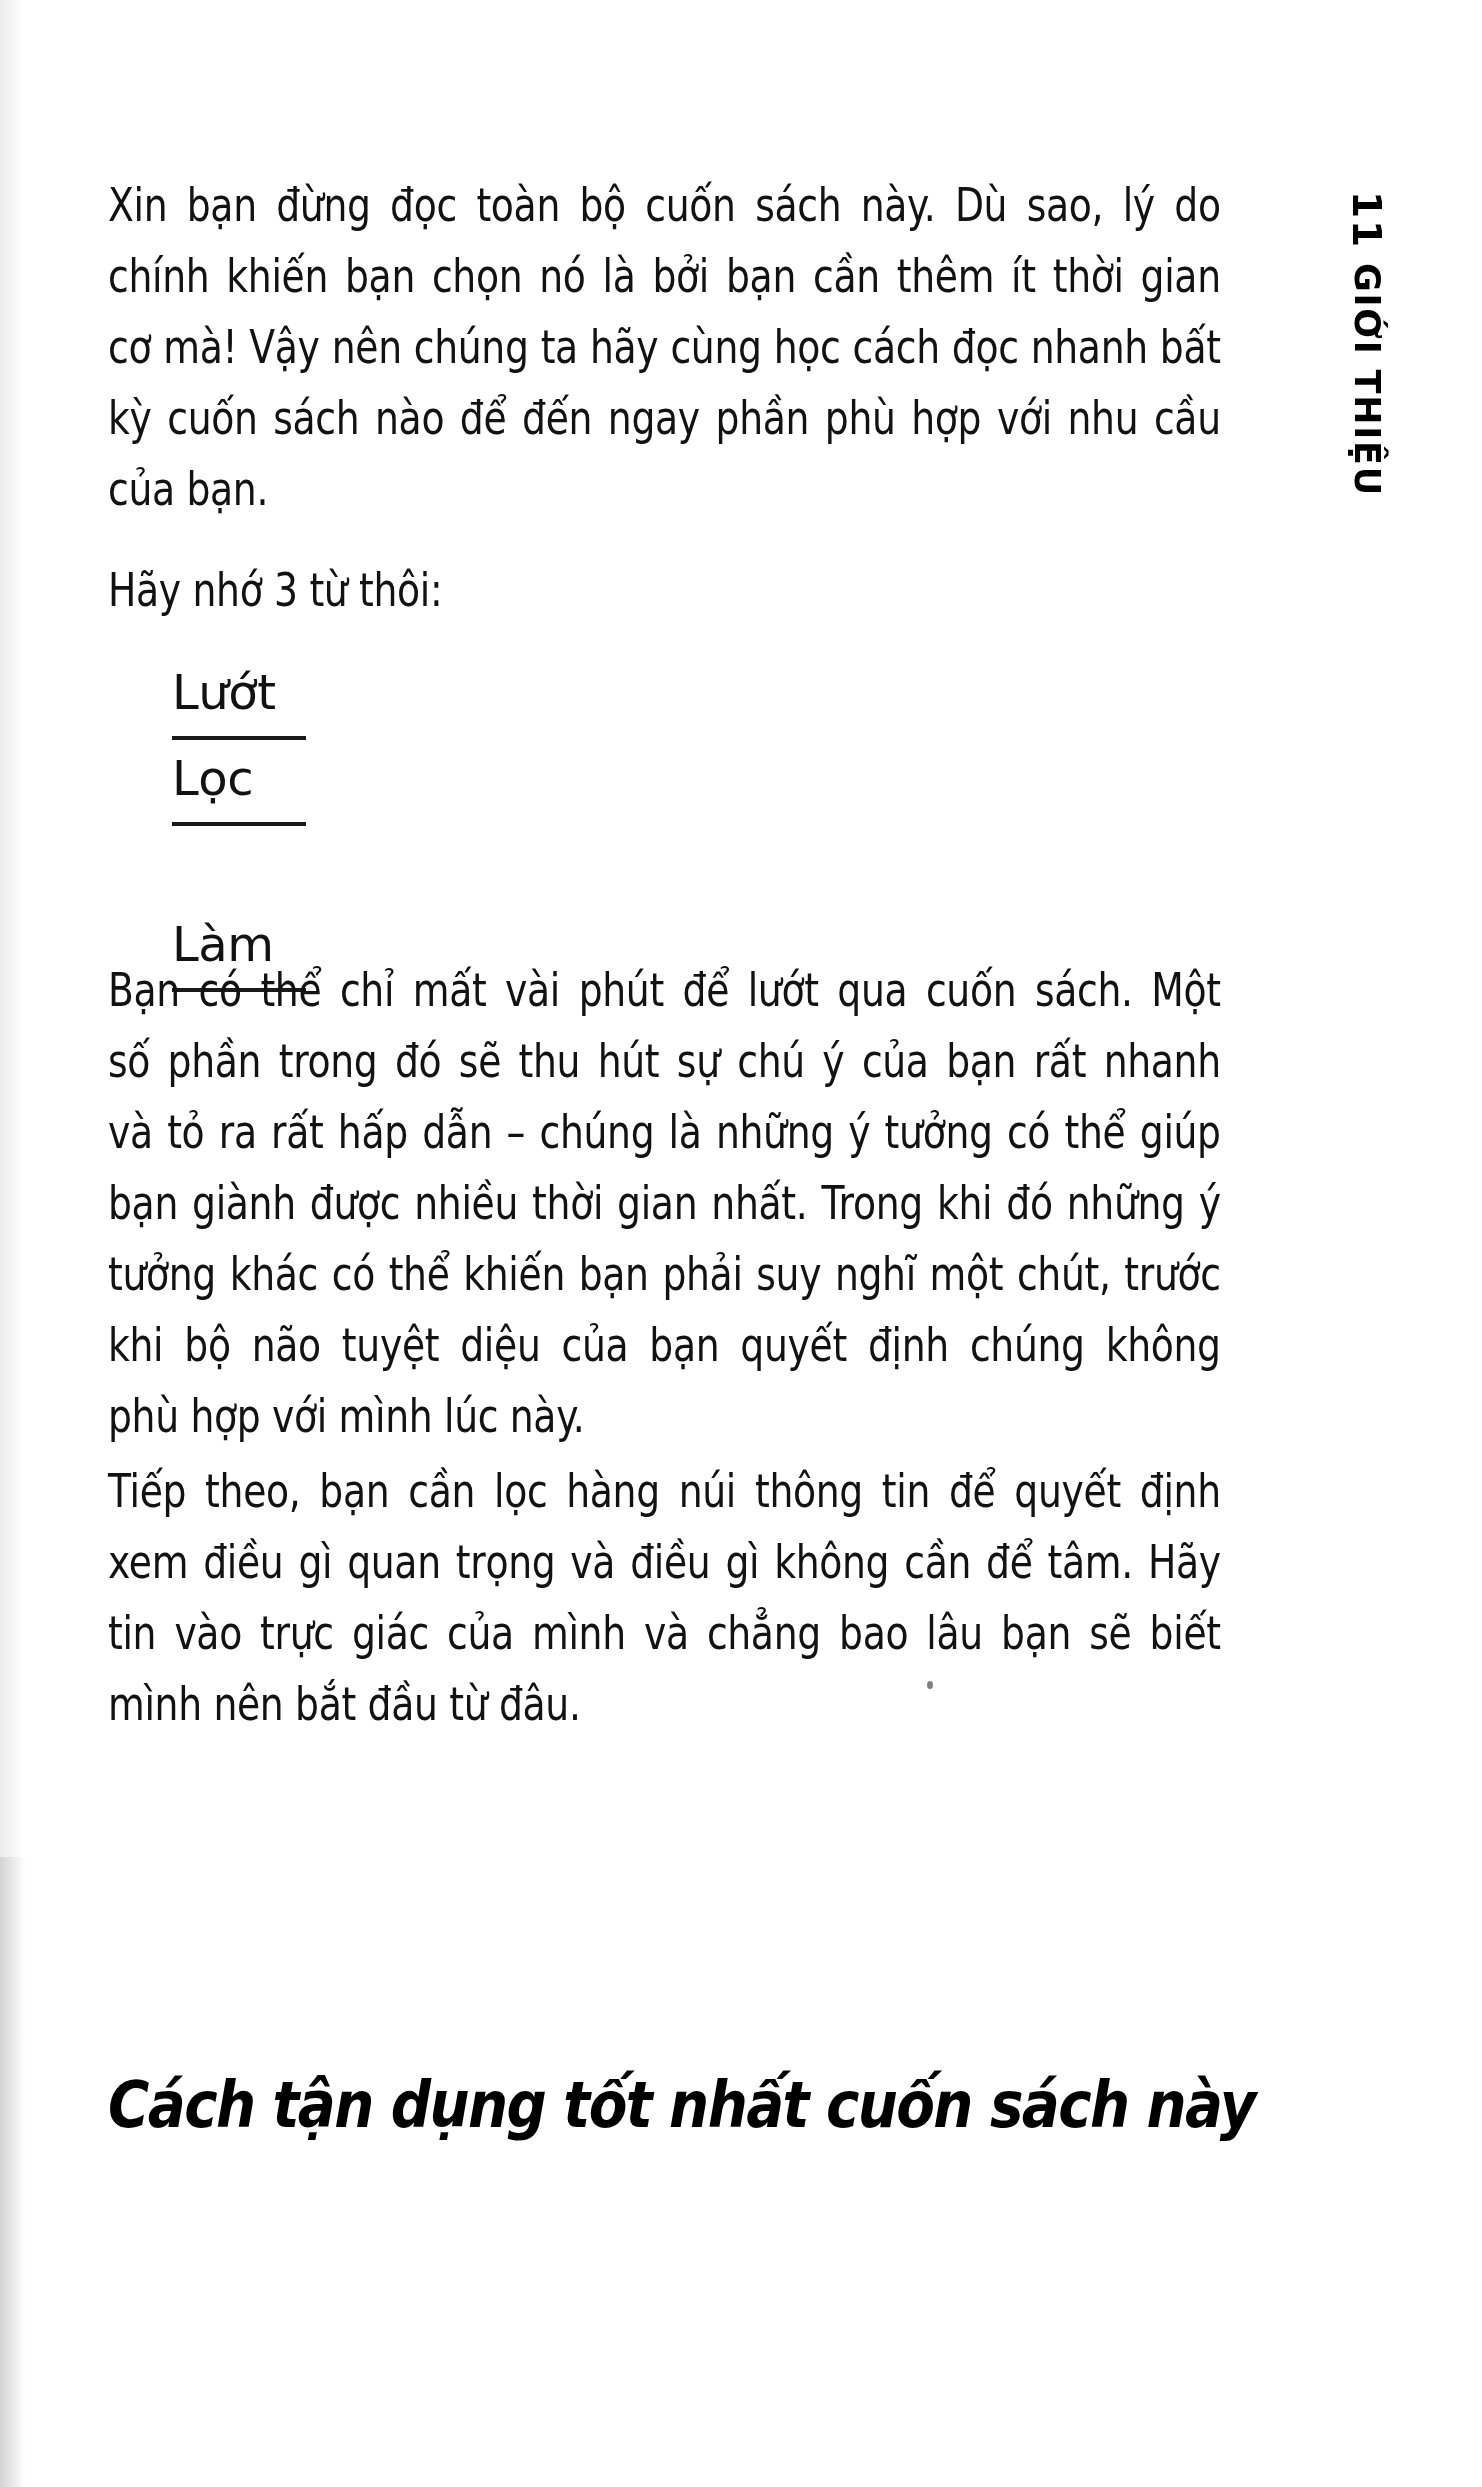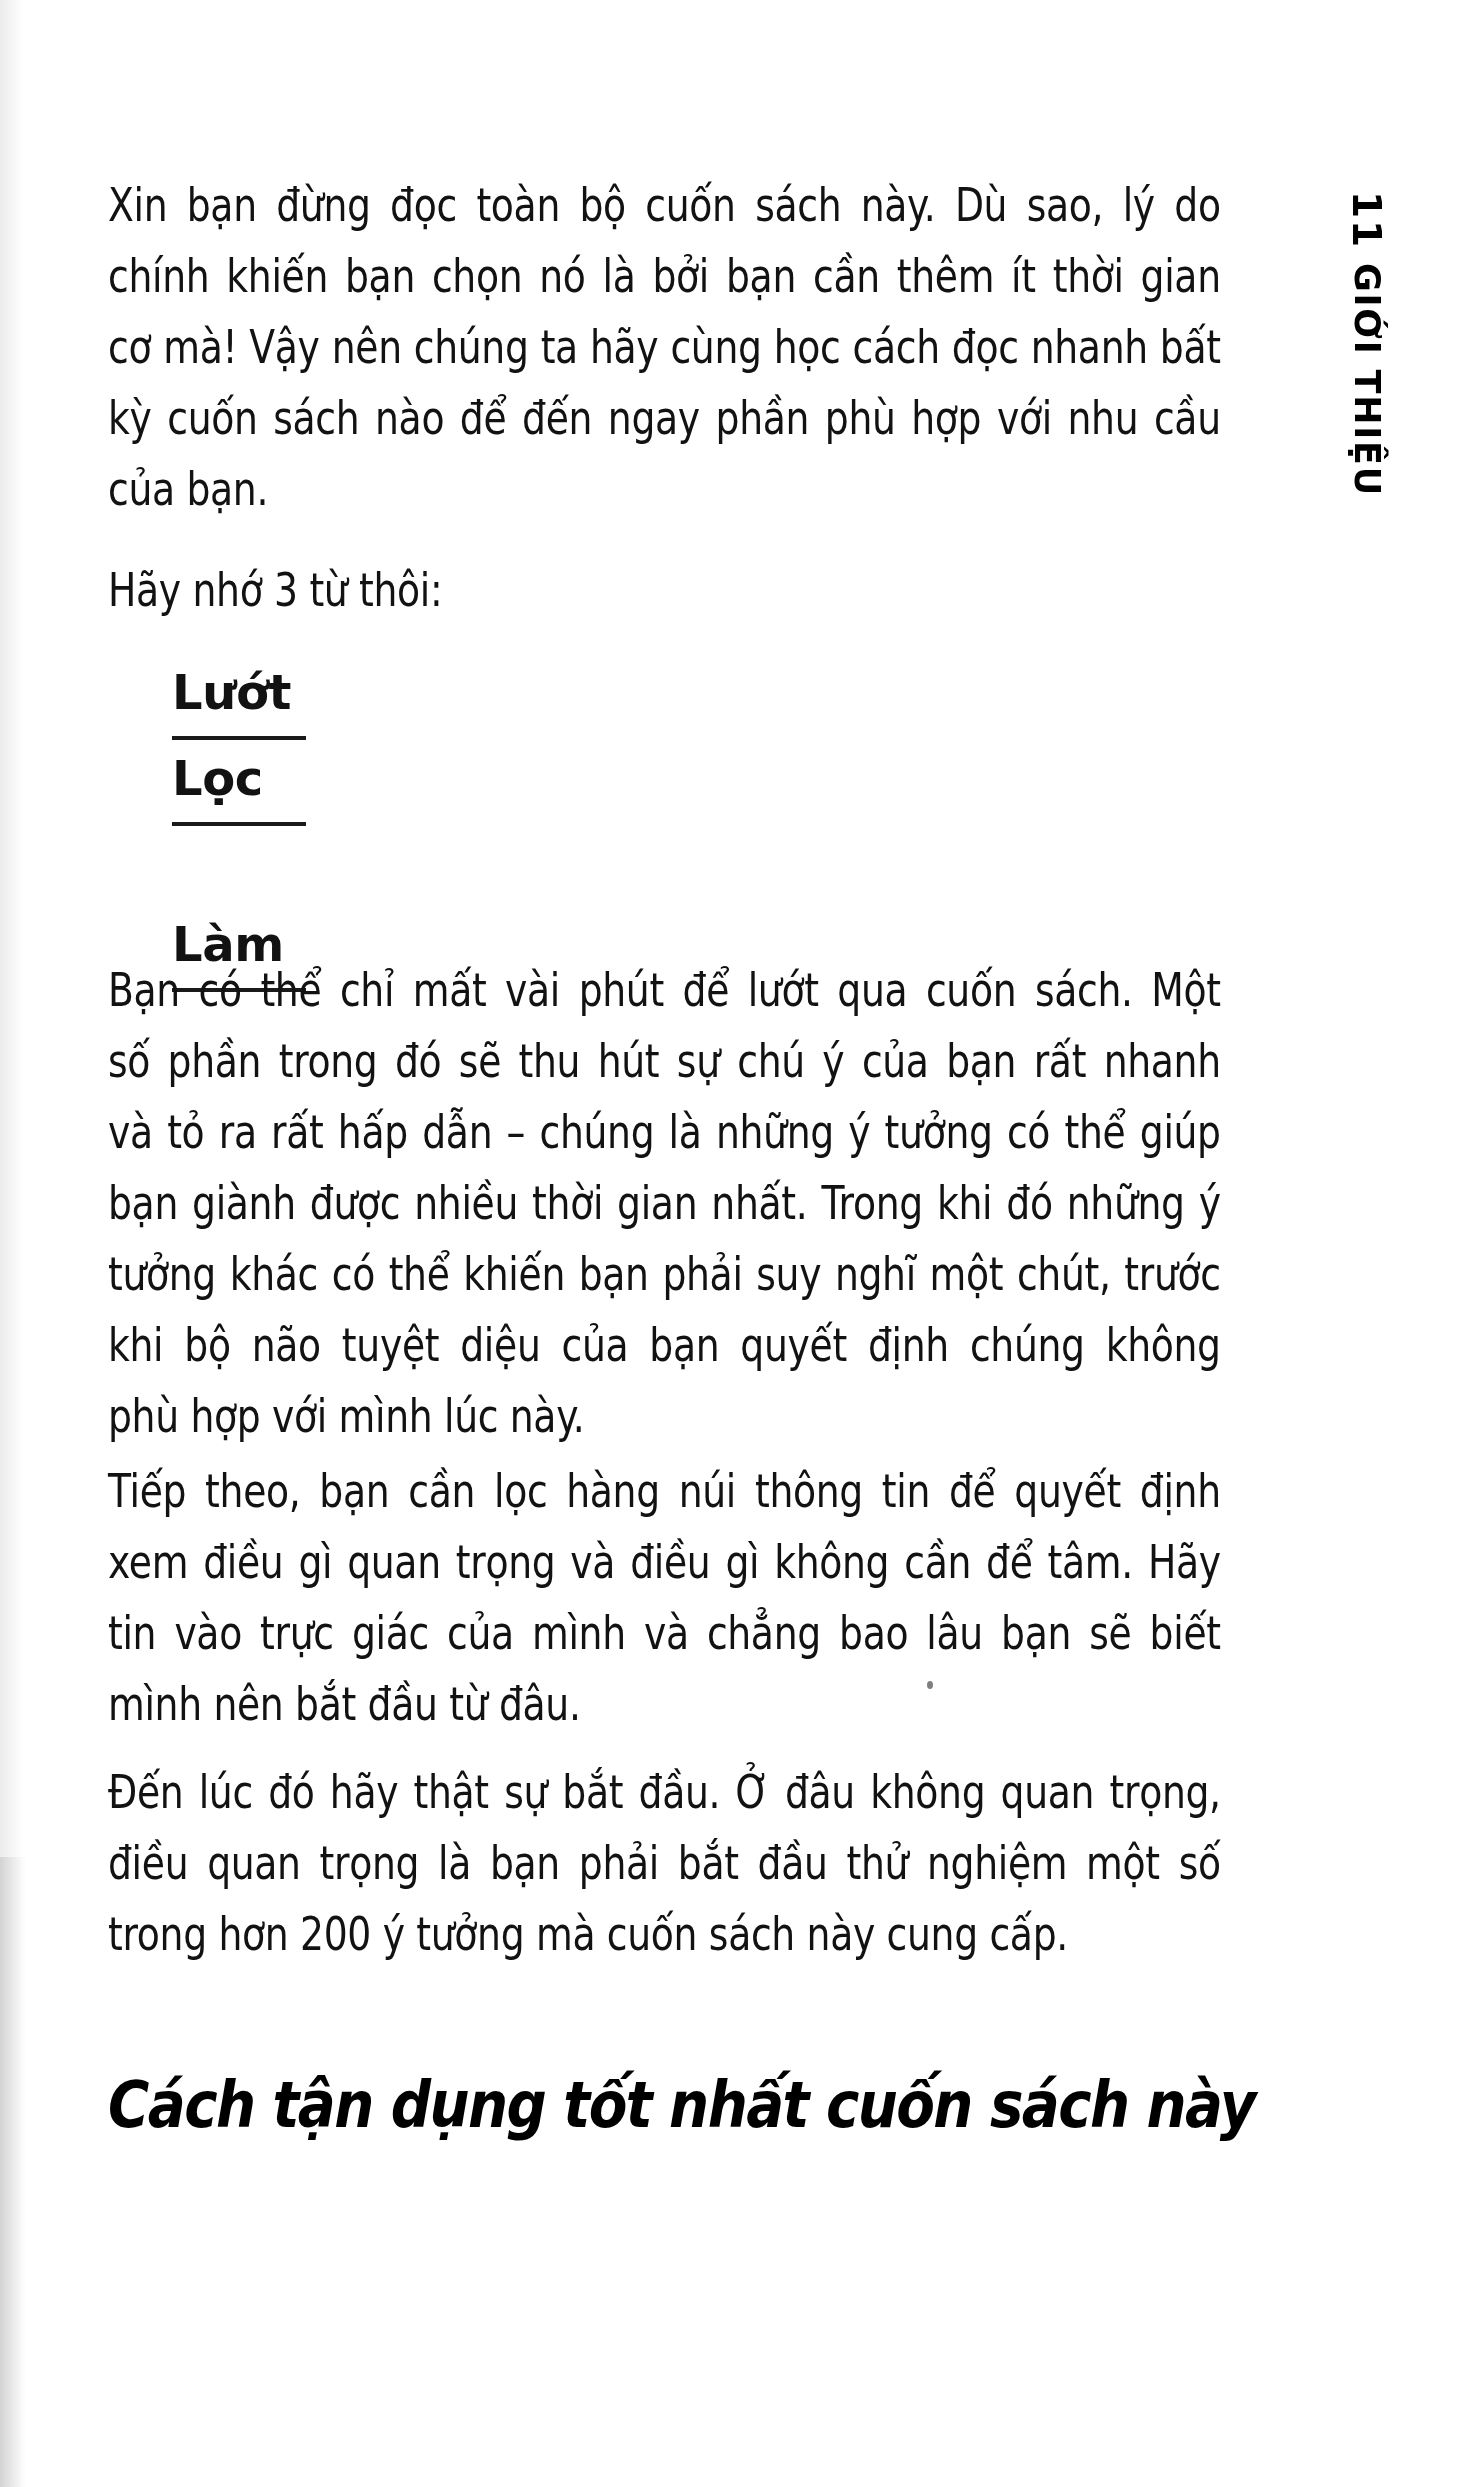--- a/index.html
+++ b/index.html
@@ -20,21 +20,21 @@
     white-space:nowrap;
     text-align:justify;
     -moz-text-align-last:justify;
     text-align-last:justify;
     overflow:visible;
   }
   .line.last{text-align-last:left;-moz-text-align-last:left;}
   
   .keyword{
     position:absolute;left:172px;width:134px;
-    font-weight:bold;font-size:48px;line-height:55px;
+    font-weight:normal;font-size:48px;line-height:55px;
     letter-spacing:-0.4px;
     padding-bottom:16px;border-bottom:4.4px solid #1a1a1a;
   }
   
   .heading{
     position:absolute;left:108px;top:2065px;
     font-size:64px;font-weight:bold;font-style:italic;
     letter-spacing:-1.8px;white-space:nowrap;color:#000;
     transform:scaleX(0.88);transform-origin:0 0;
     line-height:80px;
@@ -102,23 +102,18 @@
       <div class="line">số phần trong đó sẽ thu hút sự chú ý của bạn rất nhanh</div>
       <div class="line">và tỏ ra rất hấp dẫn – chúng là những ý tưởng có thể giúp</div>
       <div class="line">bạn giành được nhiều thời gian nhất. Trong khi đó những ý</div>
       <div class="line">tưởng khác có thể khiến bạn phải suy nghĩ một chút, trước</div>
       <div class="line">khi bộ não tuyệt diệu của bạn quyết định chúng không</div>
       <div class="line last">phù hợp với mình lúc này.</div>
     </div>
 
   <div class="speck"></div>
 
-  <div class="tblock" style="top:1757px">
-      <div class="line">Đến lúc đó hãy thật sự bắt đầu. Ở đâu không quan trọng,</div>
-      <div class="line">điều quan trọng là bạn phải bắt đầu thử nghiệm một số</div>
-      <div class="line last">trong hơn 200 ý tưởng mà cuốn sách này cung cấp.</div>
-    </div>
 
   <div class="heading">Cách tận dụng tốt nhất cuốn sách này</div>
 
 
 </div>
 
 
 </body></html>

